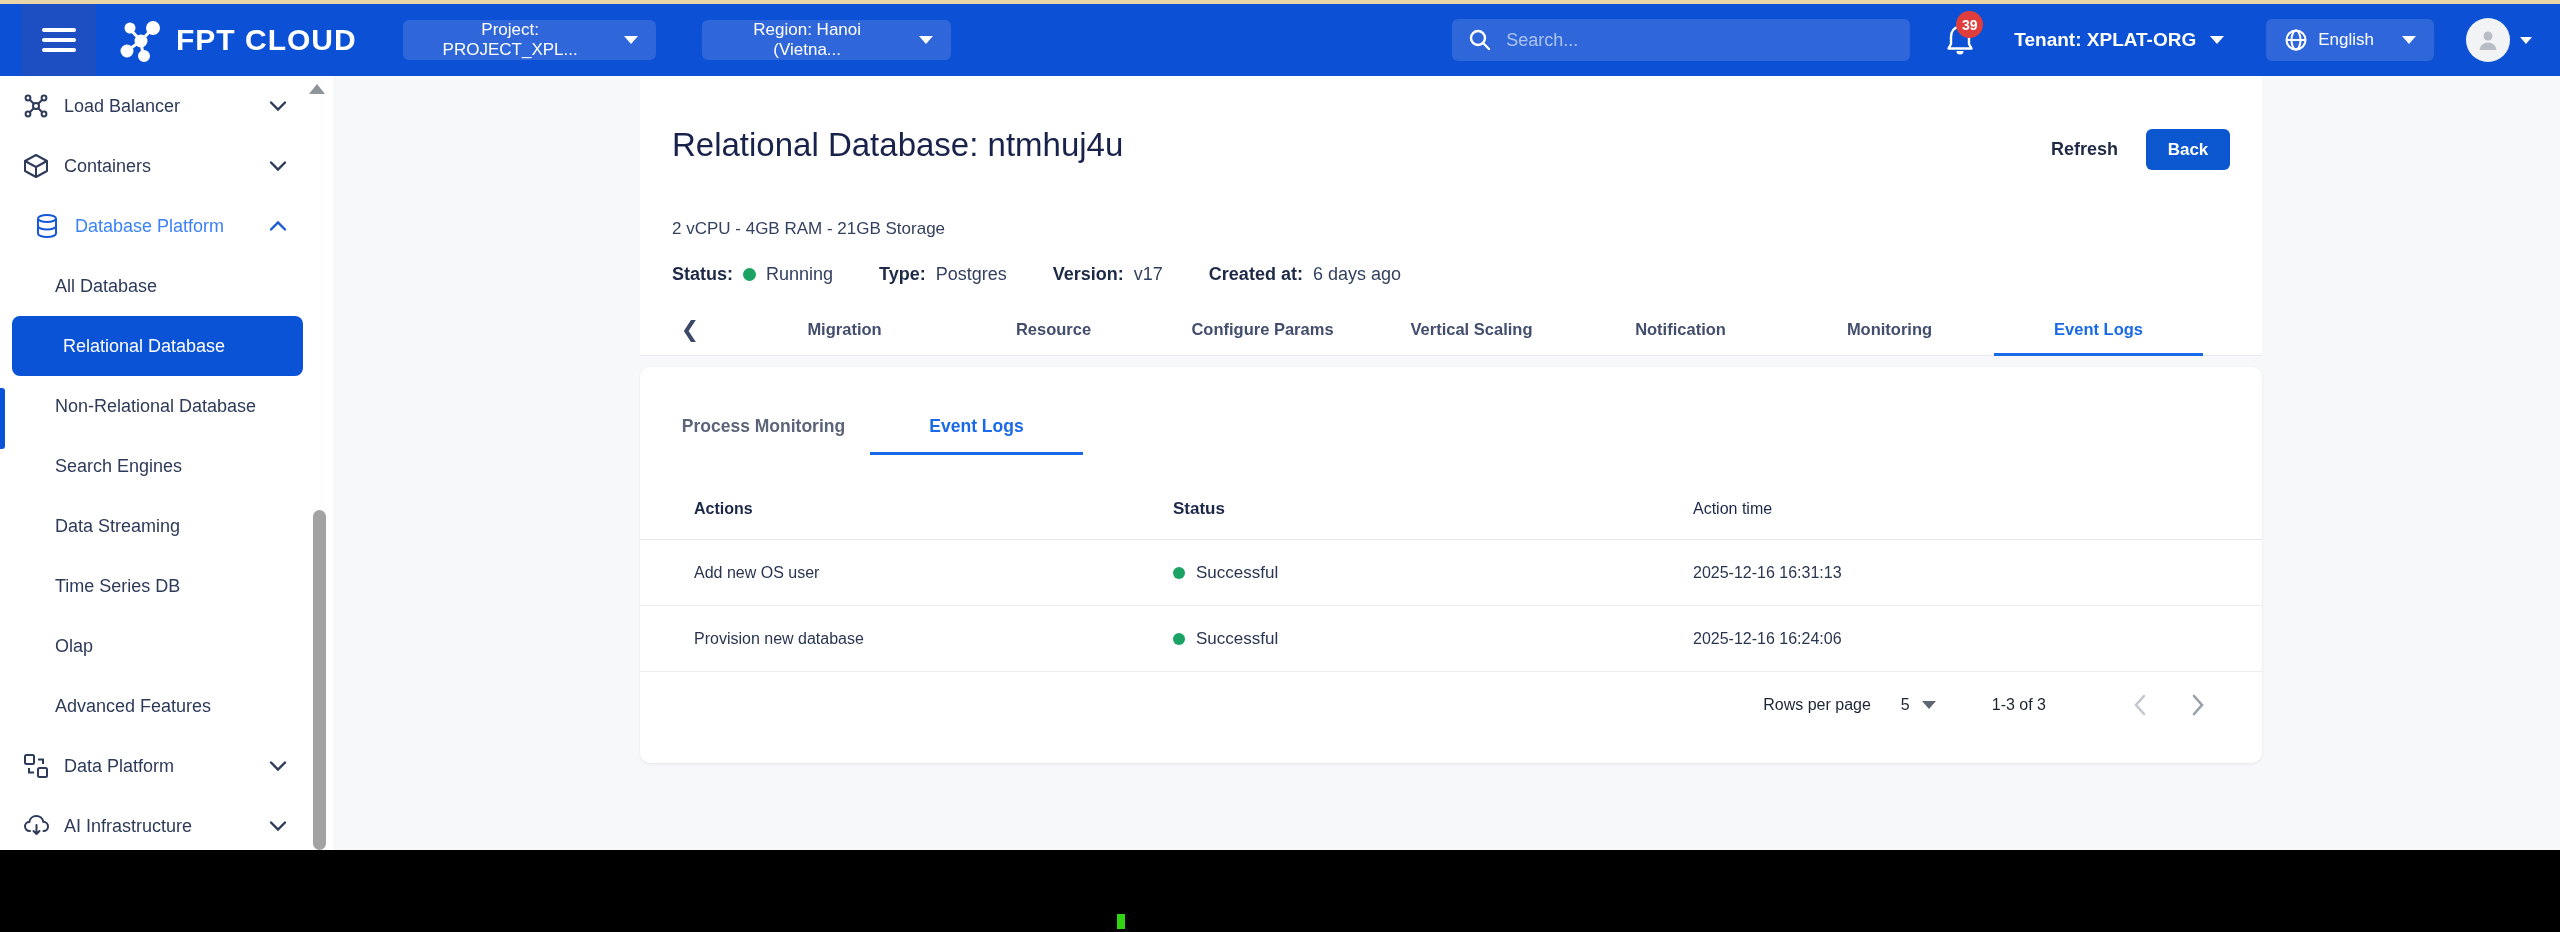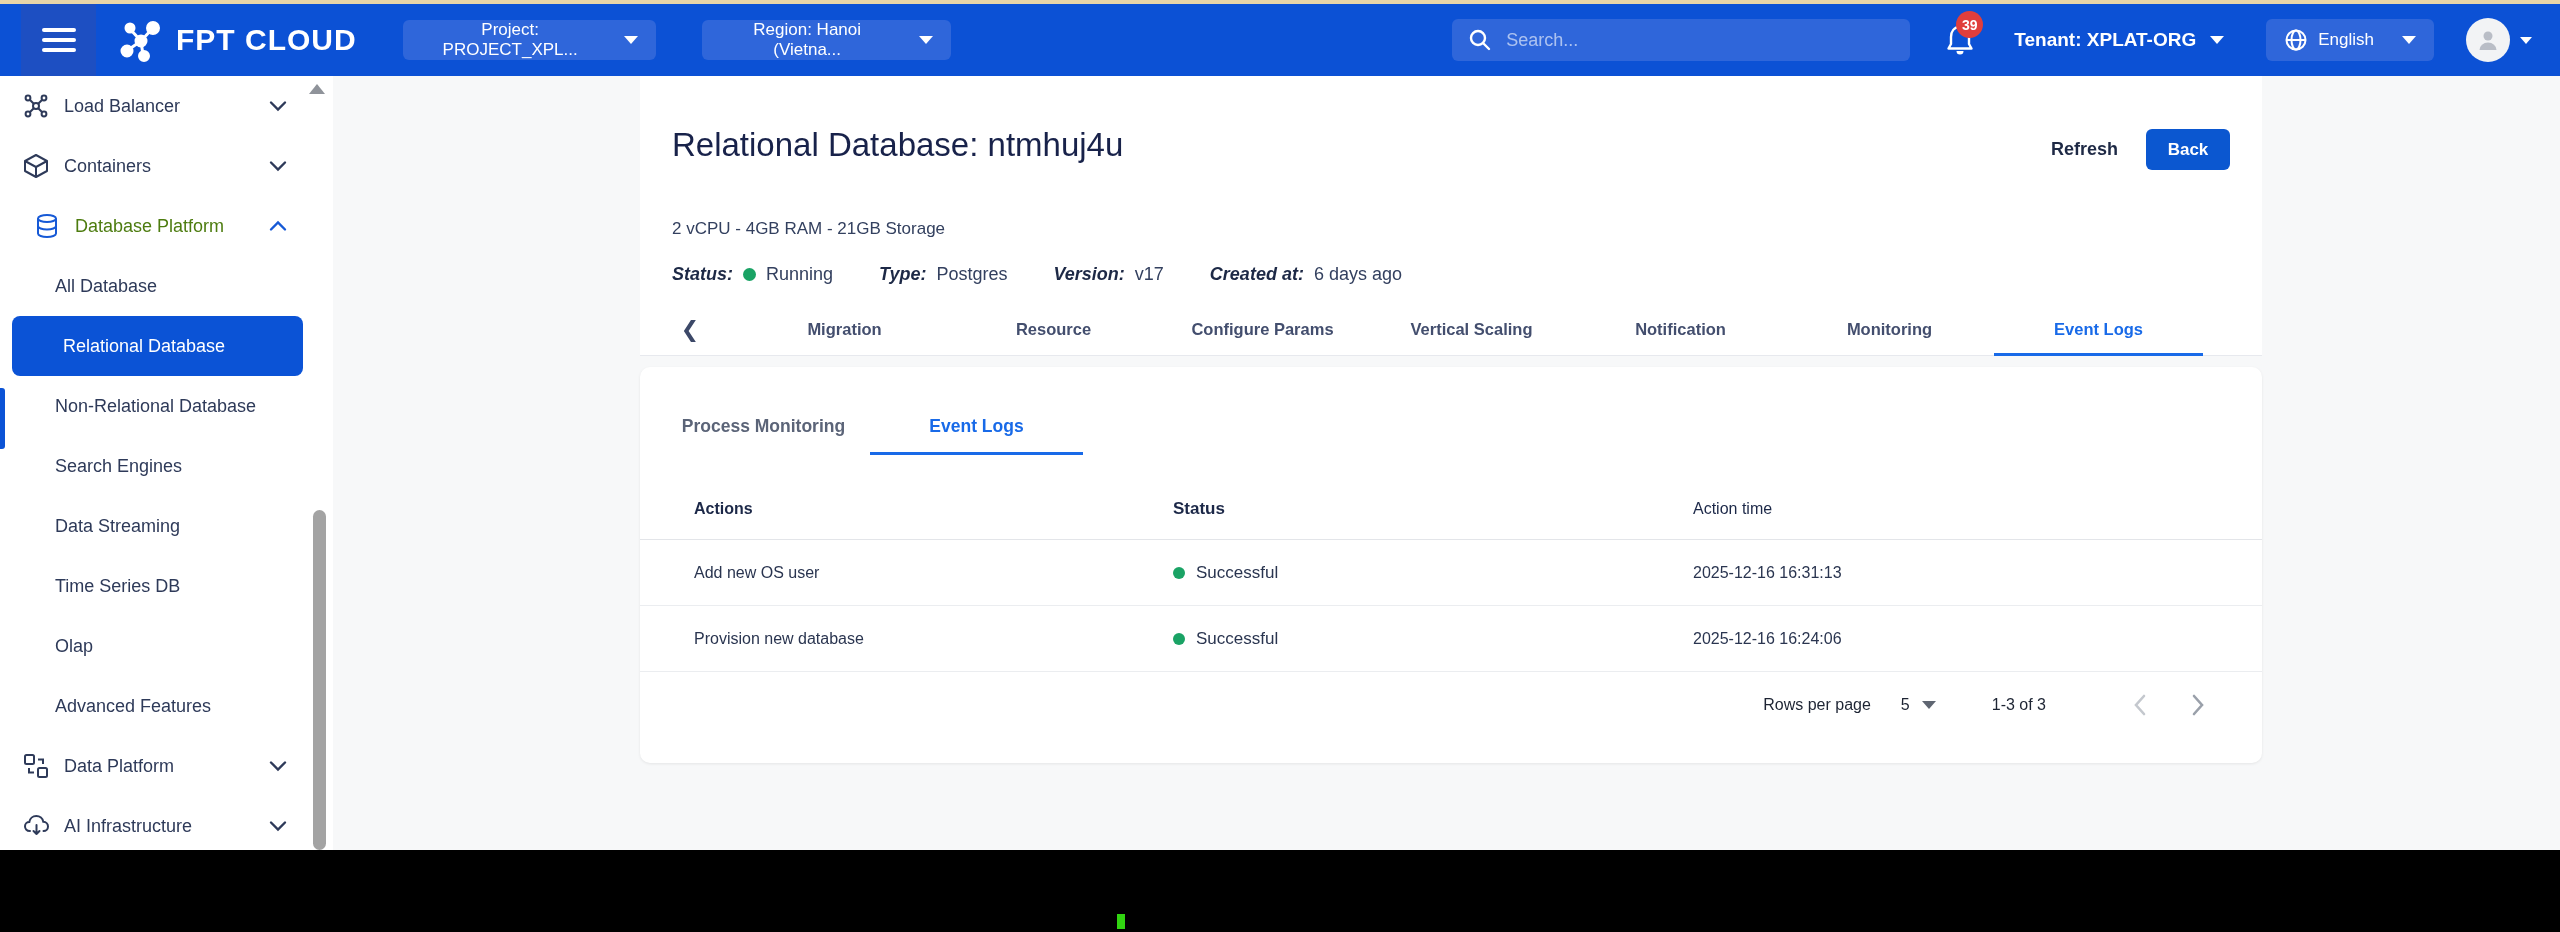--- a/index.html
+++ b/index.html
@@ -36,42 +36,42 @@
   .avatar-wrap { margin-left:32px; margin-right:28px; display:flex; align-items:center; gap:10px; cursor:pointer; }
   .avatar { width:44px; height:44px; border-radius:50%; background:#f2f3f5; display:flex; align-items:center; justify-content:center; }
   .caret-sm { width:0; height:0; border-left:6px solid transparent; border-right:6px solid transparent; border-top:7px solid #fff; }
 
   
   .sidebar { position:absolute; left:0; top:76px; width:333px; height:774px; background:#fff; }
   .side-item { height:60px; display:flex; align-items:center; padding-left:22px; cursor:pointer;
     color:#2e3a59; font-size:18px; position:relative; }
   .side-item .icon { width:28px; margin-right:14px; display:flex; justify-content:center; }
   .side-item .chev { position:absolute; right:46px; }
-  .side-item.active-parent { color:#4d7c0f;padding-left:33px; }
+  .side-item.active-parent { color:#3b82f6;padding-left:33px; }
   .sub-item { height:60px; display:flex; align-items:center; padding-left:55px; cursor:pointer;
     color:#2e3a59; font-size:18px; position:relative; }
   .sub-item.selected { background:#0b53d6; color:#fff; border-radius:8px; margin:0 30px 0 12px; padding-left:51px; }
   .edge-indicator { position:absolute; left:0; top:312px; width:5px; height:61px; background:#0b53d6; border-radius:0 3px 3px 0; }
   .scroll-up { position:absolute; right:8px; top:8px; width:0; height:0;
     border-left:8px solid transparent; border-right:8px solid transparent; border-bottom:10px solid #8f939a; }
   .scroll-thumb { position:absolute; right:7px; top:434px; width:13px; height:340px; background:#a3a3a3; border-radius:7px; cursor:grab; }
 
   
   .main-bg { position:absolute; left:333px; top:76px; width:2227px; height:774px; background:#f7f8f9; }
 
   .header-panel { position:absolute; left:640px; top:76px; width:1622px; height:280px; background:#fff; }
   .page-title { position:absolute; left:32px; top:50px; font-size:33px; font-weight:400; color:#18224a; }
   .header-actions { position:absolute; right:32px; top:53px; display:flex; align-items:center; gap:28px; }
   .refresh-btn { background:none; border:none; font-family:inherit; font-size:18px; font-weight:700; color:#1e2945; cursor:pointer; }
   .back-btn { width:84px; height:41px; background:#0b57d0; border:none; border-radius:6px;
     color:#fff; font-size:17px; font-weight:700; font-family:inherit; cursor:pointer; }
   .subtitle { position:absolute; left:32px; top:143px; font-size:17px; color:#33405f; }
   .meta-row { position:absolute; left:32px; top:188px; display:flex; align-items:center; gap:46px; font-size:18px; }
   .meta-item { display:flex; align-items:center; gap:10px; }
-  .meta-label { font-weight:700; color:#1d2946;font-style:italic; }
+  .meta-label { font-weight:700; color:#1d2946; }
   .meta-value { color:#33405f; }
   .dot { width:13px; height:13px; border-radius:50%; background:#1aa365; display:inline-block; }
 
   .tabstrip { position:absolute; left:0; bottom:0; width:100%; height:52px; border-bottom:1px solid #e7e9ee; display:flex; align-items:stretch; }
   .tab-scroll { width:100px; border:none; background:none; color:#3c4868; font-size:22px; cursor:pointer; font-family:inherit; }
   .tab { width:209px; display:flex; align-items:center; justify-content:center;
     font-size:16.5px; font-weight:600; color:#434e6e; cursor:pointer; position:relative; }
   .tab.active { color:#186ae8; }
   .tab.active::after { content:""; position:absolute; left:0; right:0; bottom:-1px; height:3px; background:#186ae8; }
 

